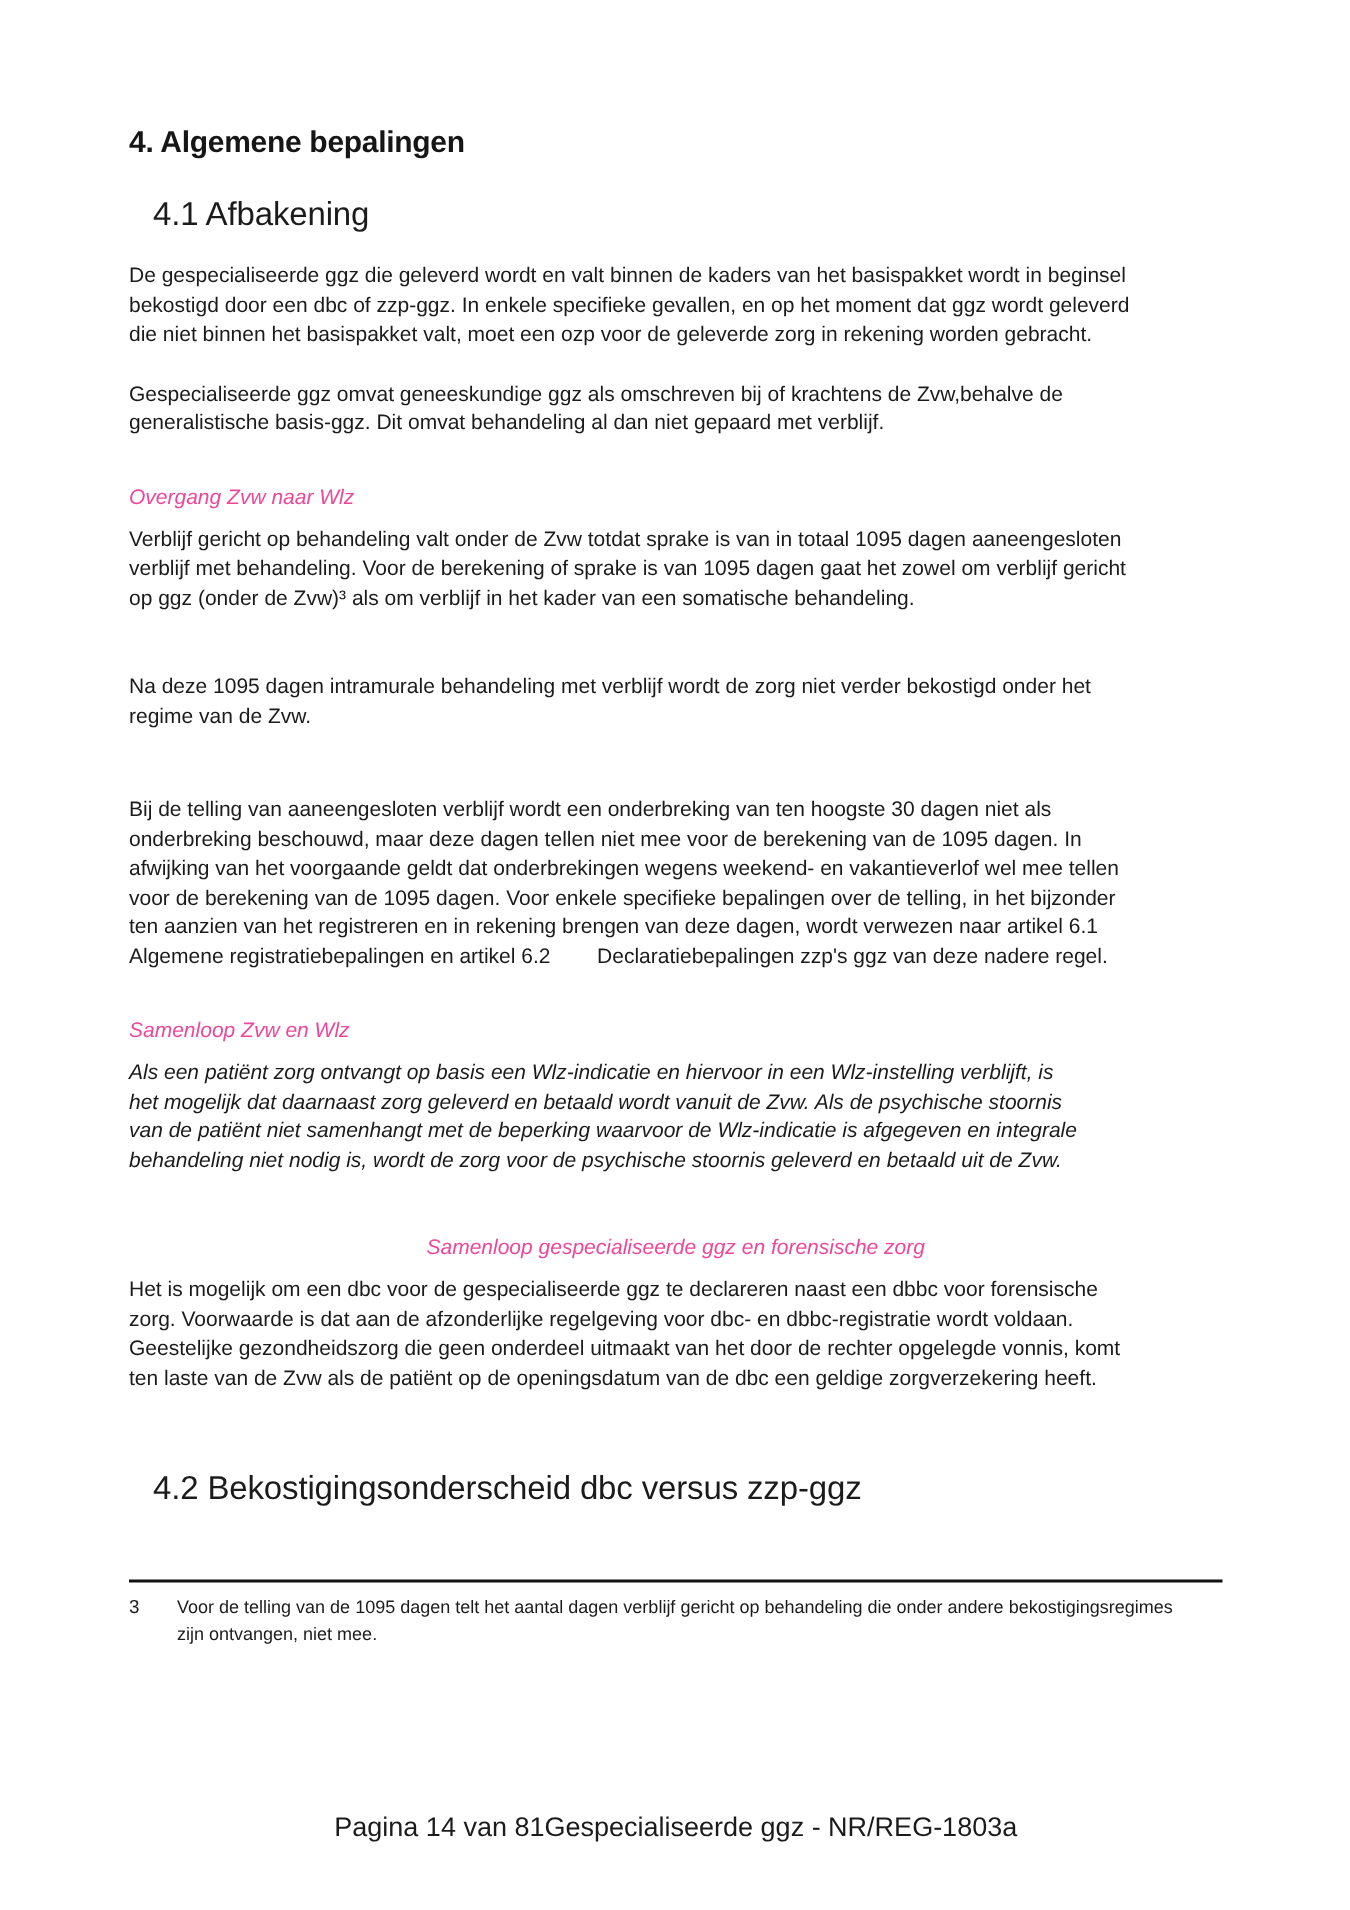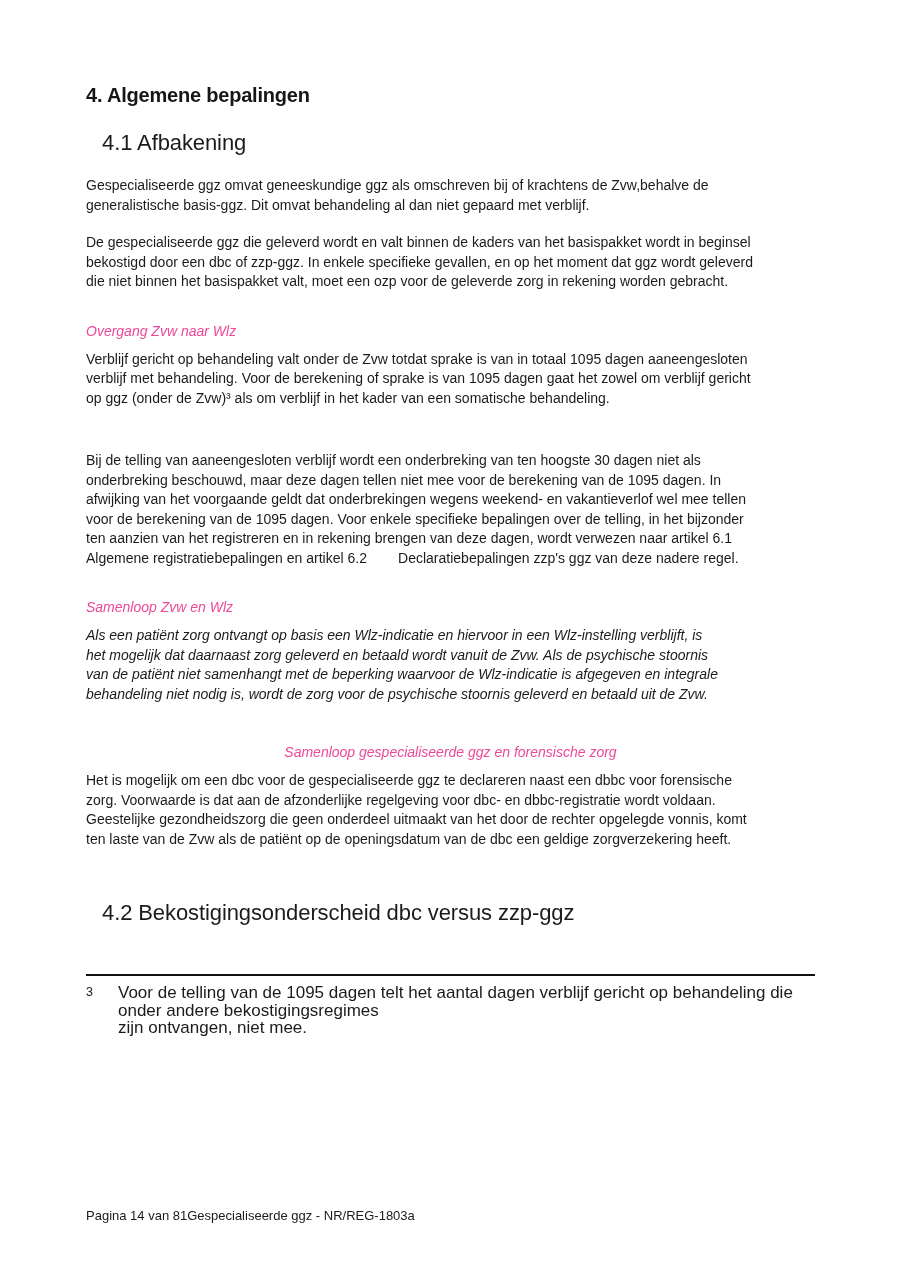--- a/index.html
+++ b/index.html
@@ -75,54 +75,56 @@
     display: flex;
     align-items: flex-start;
   }
   .footnote-number {
     width: 32px;
     flex: 0 0 32px;
     font-size: 12.5px;
     line-height: 17.5px;
   }
   .footnote-text {
-    font-size: 17px;
+    font-size: 12px;
     line-height: 17.5px;
     white-space: pre-wrap;
   }
   .page-footer {
     position: absolute;
     left: 86px;
     right: 85px;
     top: 1208px;
     display: flex;
-    justify-content: flex-start;
-    font-size: 13px;
+    justify-content: center;
+    font-size: 18px;
     color: #1b1b1b;
   }
 </style>
 </head>
 <body>
 
 <div class="page">
 
   <h1 class="doc-title">4. Algemene bepalingen</h1>
 
   <h2 class="section-title s41">4.1 Afbakening</h2>
 
-  <p class="para p1">Gespecialiseerde ggz omvat geneeskundige ggz als omschreven bij of krachtens de Zvw,behalve de
-generalistische basis-ggz. Dit omvat behandeling al dan niet gepaard met verblijf.</p>
   <p class="para p2">De gespecialiseerde ggz die geleverd wordt en valt binnen de kaders van het basispakket wordt in beginsel
 bekostigd door een dbc of zzp-ggz. In enkele specifieke gevallen, en op het moment dat ggz wordt geleverd
 die niet binnen het basispakket valt, moet een ozp voor de geleverde zorg in rekening worden gebracht.</p>
+  <p class="para p1">Gespecialiseerde ggz omvat geneeskundige ggz als omschreven bij of krachtens de Zvw,behalve de
+generalistische basis-ggz. Dit omvat behandeling al dan niet gepaard met verblijf.</p>
 
   <h3 class="sub-heading h3a">Overgang Zvw naar Wlz</h3>
   <p class="para p3">Verblijf gericht op behandeling valt onder de Zvw totdat sprake is van in totaal 1095 dagen aaneengesloten
 verblijf met behandeling. Voor de berekening of sprake is van 1095 dagen gaat het zowel om verblijf gericht
 op ggz (onder de Zvw)³ als om verblijf in het kader van een somatische behandeling.</p>
+  <p class="para p4">Na deze 1095 dagen intramurale behandeling met verblijf wordt de zorg niet verder bekostigd onder het
+regime van de Zvw.</p>
   <p class="para p5">Bij de telling van aaneengesloten verblijf wordt een onderbreking van ten hoogste 30 dagen niet als
 onderbreking beschouwd, maar deze dagen tellen niet mee voor de berekening van de 1095 dagen. In
 afwijking van het voorgaande geldt dat onderbrekingen wegens weekend- en vakantieverlof wel mee tellen
 voor de berekening van de 1095 dagen. Voor enkele specifieke bepalingen over de telling, in het bijzonder
 ten aanzien van het registreren en in rekening brengen van deze dagen, wordt verwezen naar artikel 6.1
 Algemene registratiebepalingen en artikel 6.2        Declaratiebepalingen zzp's ggz van deze nadere regel.</p>
 
   <h3 class="sub-heading h3b">Samenloop Zvw en Wlz</h3>
   <p class="para p6">Als een patiënt zorg ontvangt op basis een Wlz-indicatie en hiervoor in een Wlz-instelling verblijft, is
 het mogelijk dat daarnaast zorg geleverd en betaald wordt vanuit de Zvw. Als de psychische stoornis

